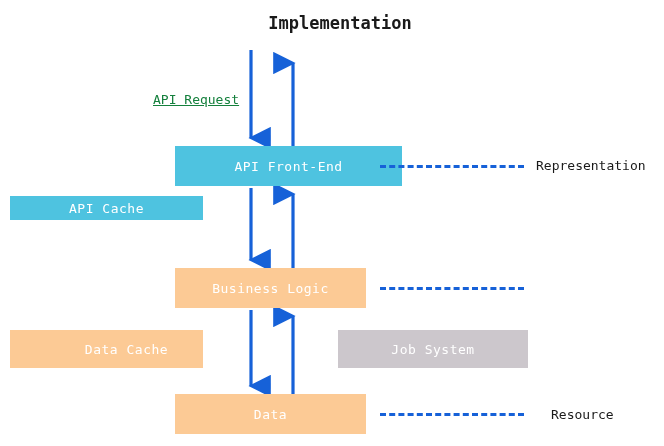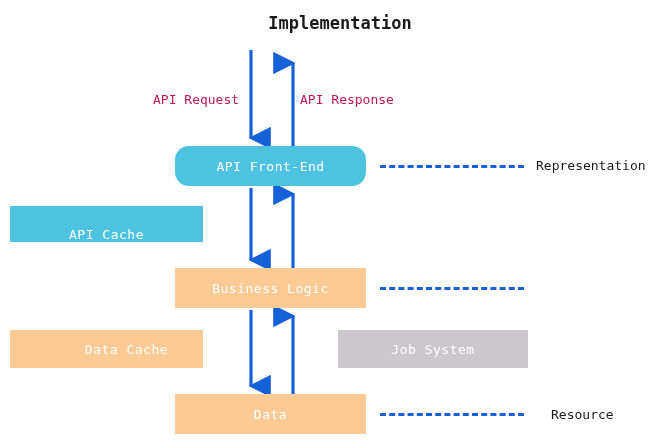--- a/index.html
+++ b/index.html
@@ -39,22 +39,23 @@
     box-sizing: border-box;
   }
   .box-blue   { background: #4ec3e0; }
   .box-orange { background: #fcca95; }
   .box-gray   { background: #ccc7cc; }
 
   .flow-label {
     position: absolute;
     font-family: "DejaVu Sans Mono", "Liberation Mono", monospace;
     font-size: 13px;
-    color: #be185d;
+    color: #15803d;
     white-space: nowrap;
+    text-decoration: underline;
   }
   .side-label {
     position: absolute;
     font-family: "DejaVu Sans Mono", "Liberation Mono", monospace;
     font-size: 13px;
     color: #1a1a1a;
     white-space: nowrap;
   }
   .dashline {
     position: absolute;
@@ -89,46 +90,45 @@
     <g stroke="#1661d8" stroke-width="3.2" fill="none">
       <line x1="251" y1="50" x2="251" y2="138" marker-end="url(#arrowhead-down)"></line>
       <line x1="293" y1="186" x2="293" y2="63" marker-end="url(#arrowhead-up)"></line>
       <line x1="251" y1="188" x2="251" y2="260" marker-end="url(#arrowhead-down)"></line>
       <line x1="293" y1="308" x2="293" y2="194" marker-end="url(#arrowhead-up)"></line>
       <line x1="251" y1="310" x2="251" y2="386" marker-end="url(#arrowhead-down)"></line>
       <line x1="293" y1="432" x2="293" y2="316" marker-end="url(#arrowhead-up)"></line>
     </g>
   </svg>
 
-  <div class="box box-blue" style="left:175px; top:146px; width:191px; height:40px;border-radius:14px;">
+  <div class="box box-blue" style="left:175px; top:146px; width:227px; height:40px;">
     <span>API Front-End</span>
   </div>
 
-  <div class="box box-blue" style="left:10px; top:206px; width:193px; height:36px;align-items:flex-end;">
+  <div class="box box-blue" style="left:10px; top:196px; width:193px; height:24px;">
     <span>API Cache</span>
   </div>
 
   <div class="box box-orange" style="left:175px; top:268px; width:191px; height:40px;text-align:center;">
     <span>Business Logic</span>
   </div>
 
   <div class="box box-orange" style="left:10px; top:330px; width:193px; height:38px;padding-left:40px;">
     <span>Data Cache</span>
   </div>
 
   <div class="box box-gray" style="left:338px; top:330px; width:190px; height:38px;">
     <span>Job System</span>
   </div>
 
   <div class="box box-orange" style="left:175px; top:394px; width:191px; height:40px;">
     <span>Data</span>
   </div>
 
   <div class="flow-label" style="left:153px; top:92px;">API Request</div>
-  <div class="flow-label" style="left:300px; top:92px;">API Response</div>
 
   <div class="dashline" style="left:380px; top:165px; width:144px;"></div>
   <div class="dashline" style="left:380px; top:287px; width:144px;"></div>
   <div class="dashline" style="left:380px; top:413px; width:144px;"></div>
 
   <div class="side-label" style="left:536px; top:158px;">Representation</div>
   <div class="side-label" style="left:551px; top:407px;">Resource</div>
 
 </div>
 

